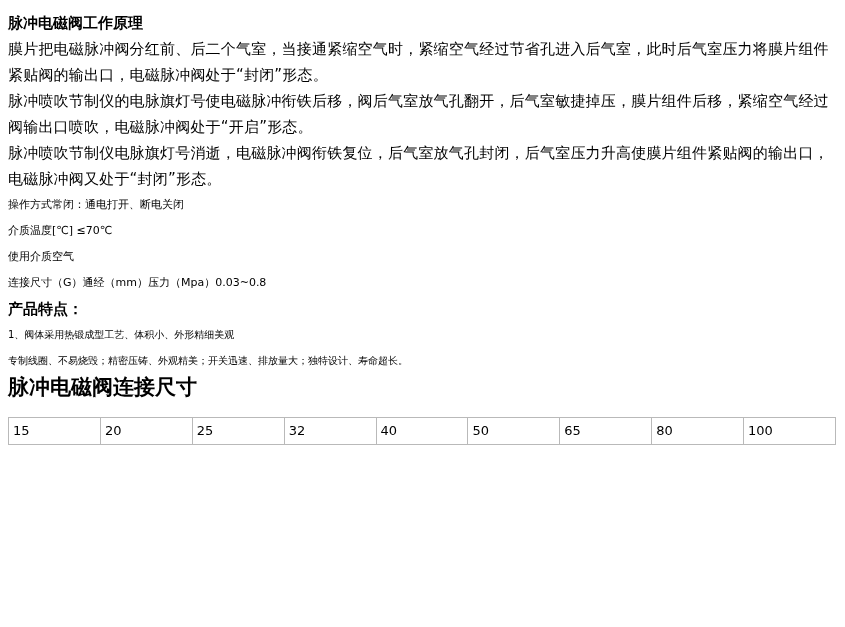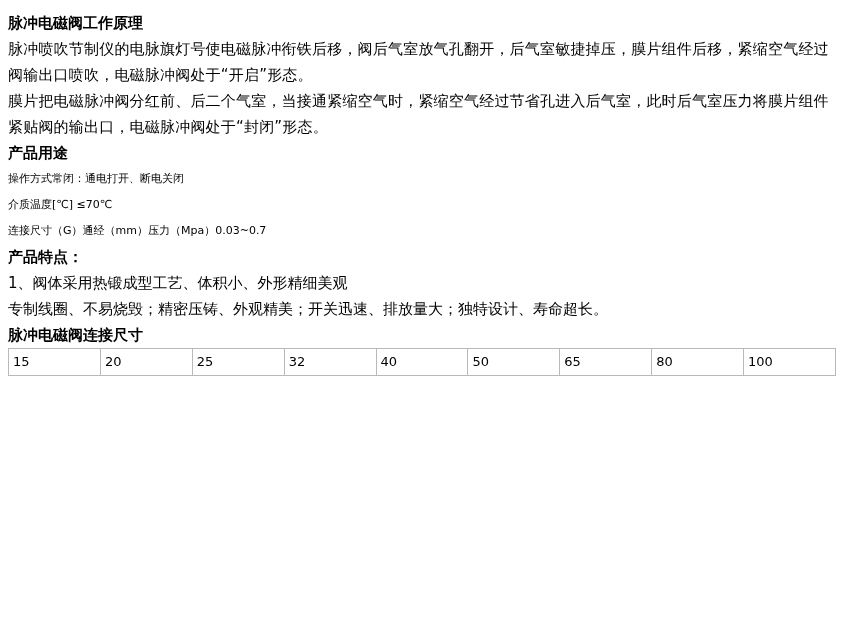--- a/index.html
+++ b/index.html
@@ -32,28 +32,28 @@
     font-size: 15px;
     line-height: 26px;
     margin: 0;
   }
   .spec-line {
     font-size: 11px;
     line-height: 26px;
     margin: 0;
   }
   .feature-line {
-    font-size: 15px;
+    font-size: 10px;
     line-height: 26px;
     margin: 0;
   }
   .table-title {
-    font-size: 15px;
+    font-size: 21px;
     line-height: 26px;
-    margin: 0 0 0 0;
+    margin: 0 0 17px 0;
   }
   table.size-table {
     border-collapse: collapse;
     width: 828px;
     table-layout: fixed;
     font-size: 13px;
   }
   table.size-table td {
     border: 1px solid #b9b9b9;
     height: 22px;
@@ -64,28 +64,29 @@
     color: #000;
   }
 </style>
 </head>
 <body>
 
 <div class="page">
 
   <h1 class="heading">脉冲电磁阀工作原理</h1>
 
+  <p class="para">膜片把电磁脉冲阀分红前、后二个气室，当接通紧缩空气时，紧缩空气经过节省孔进入后气室，此时后气室压力将膜片组件紧贴阀的输出口，电磁脉冲阀处于“封闭”形态。</p>
   <p class="para">脉冲喷吹节制仪的电脉旗灯号使电磁脉冲衔铁后移，阀后气室放气孔翻开，后气室敏捷掉压，膜片组件后移，紧缩空气经过阀输出口喷吹，电磁脉冲阀处于“开启”形态。</p>
-  <p class="para">膜片把电磁脉冲阀分红前、后二个气室，当接通紧缩空气时，紧缩空气经过节省孔进入后气室，此时后气室压力将膜片组件紧贴阀的输出口，电磁脉冲阀处于“封闭”形态。</p>
+  <p class="para">脉冲喷吹节制仪电脉旗灯号消逝，电磁脉冲阀衔铁复位，后气室放气孔封闭，后气室压力升高使膜片组件紧贴阀的输出口，电磁脉冲阀又处于“封闭”形态。</p>
 
-  <h2 class="heading">产品用途</h2>
 
   <p class="spec-line">操作方式常闭：通电打开、断电关闭</p>
   <p class="spec-line">介质温度[℃]  ≤70℃</p>
-  <p class="spec-line">连接尺寸（G）通经（mm）压力（Mpa）0.03~0.7</p>
+  <p class="spec-line">使用介质空气</p>
+  <p class="spec-line">连接尺寸（G）通经（mm）压力（Mpa）0.03~0.8</p>
 
   <h2 class="heading">产品特点：</h2>
   <p class="feature-line">1、阀体采用热锻成型工艺、体积小、外形精细美观</p>
   <p class="feature-line">专制线圈、不易烧毁；精密压铸、外观精美；开关迅速、排放量大；独特设计、寿命超长。</p>
 
   <h2 class="table-title">脉冲电磁阀连接尺寸</h2>
 
   <table class="size-table">
     <tbody>
       <tr>

